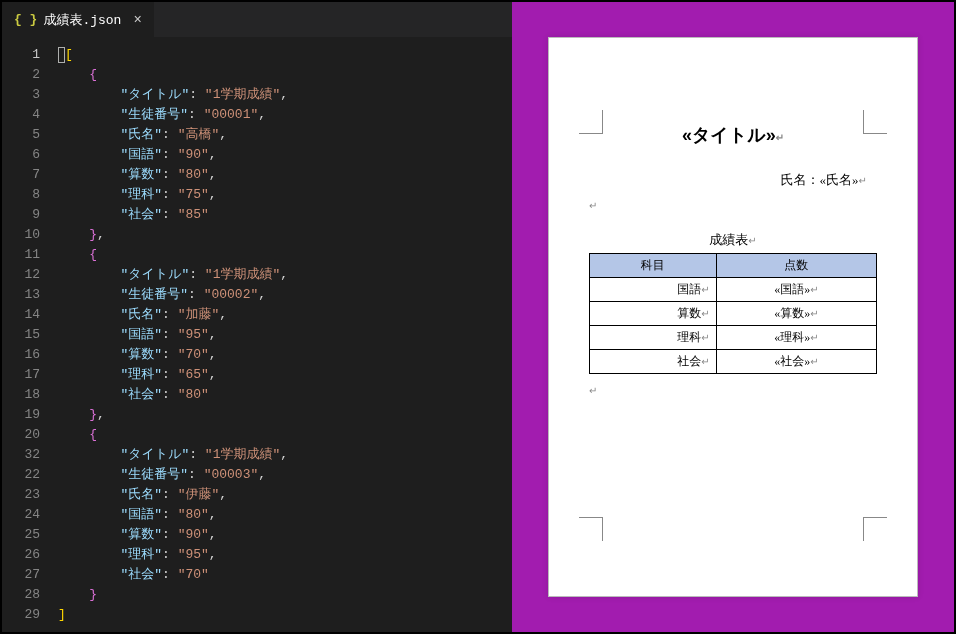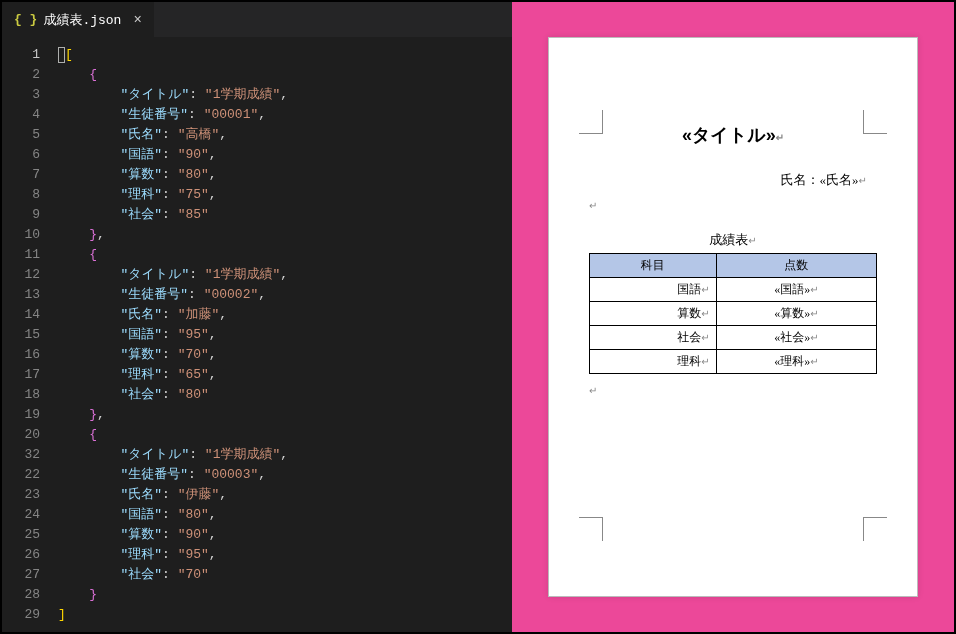--- a/index.html
+++ b/index.html
@@ -78,21 +78,21 @@
       display: inline-block;
       border: 1px solid #aeafad;
       width: 7px;
       height: 16px;
       vertical-align: middle;
     }
     
     
     .doc-panel {
       flex: 1;
-      background: #ec4899;
+      background: #a21caf;
       display: flex;
       align-items: center;
       justify-content: center;
       padding: 36px;
     }
     .doc-page {
       width: 370px;
       height: 560px;
       background: #fff;
       border: 1px solid #bbb;
@@ -230,24 +230,24 @@
       <tbody id="score-body">
           <tr>
             <td>国語<span class="ret">↵</span></td>
             <td class="val">«国語»<span class="ret">↵</span></td>
           </tr>
           <tr>
             <td>算数<span class="ret">↵</span></td>
             <td class="val">«算数»<span class="ret">↵</span></td>
           </tr>
           <tr>
+            <td>理科<span class="ret">↵</span></td>
+            <td class="val">«理科»<span class="ret">↵</span></td>
+          </tr>
+          <tr>
             <td>社会<span class="ret">↵</span></td>
             <td class="val">«社会»<span class="ret">↵</span></td>
-          </tr>
-          <tr>
-            <td>理科<span class="ret">↵</span></td>
-            <td class="val">«理科»<span class="ret">↵</span></td>
           </tr>
         </tbody>
     </table>
     <div class="doc-line"><span class="ret">↵</span></div>
   </div>
 </div>
 
 </body></html>

